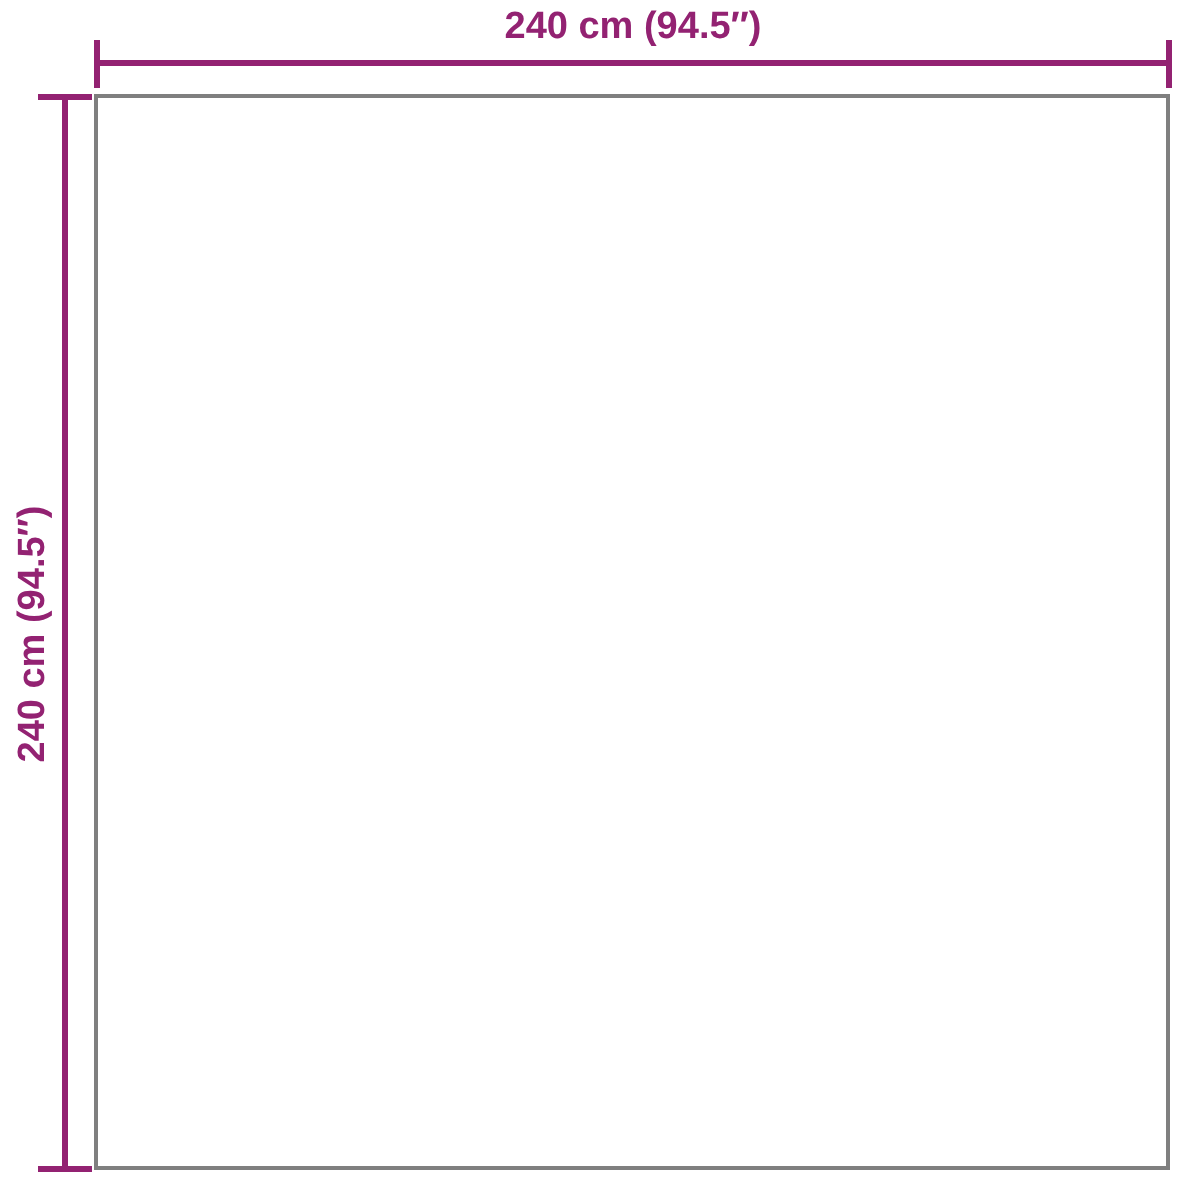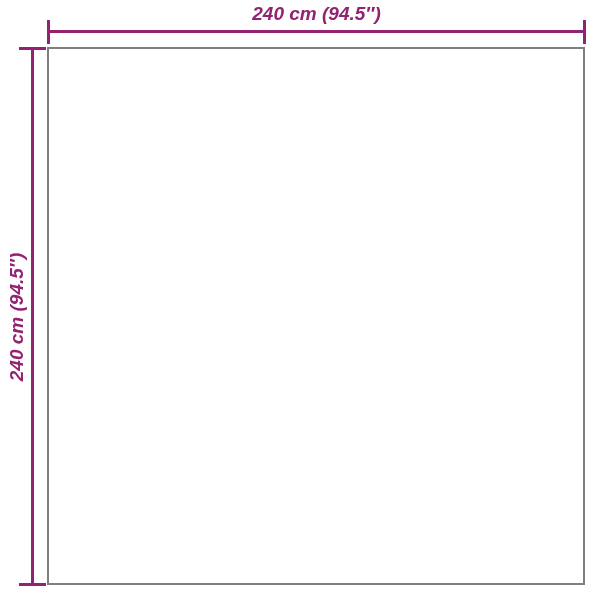--- a/index.html
+++ b/index.html
@@ -7,21 +7,20 @@
     padding: 0;
     background: #ffffff;
     font-family: "Liberation Sans", sans-serif;
   }
   .canvas {
     position: relative;
     width: 600px;
     height: 600px;
     background: #ffffff;
     overflow: hidden;
-    font-style: italic;
   }
   
   .outline {
     position: absolute;
     left: 47px;
     top: 47px;
     width: 538px;
     height: 538px;
     border: 2px solid var(--outline, #7f7f7f);
     box-sizing: border-box;

